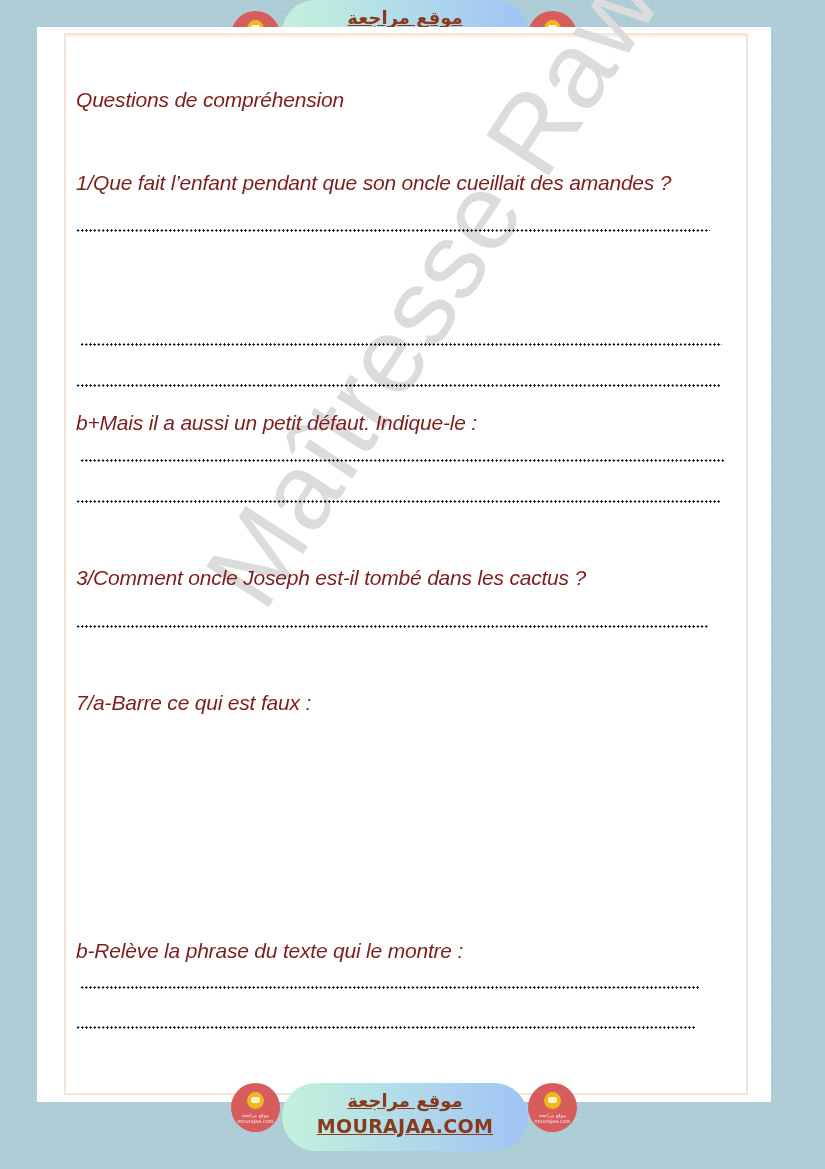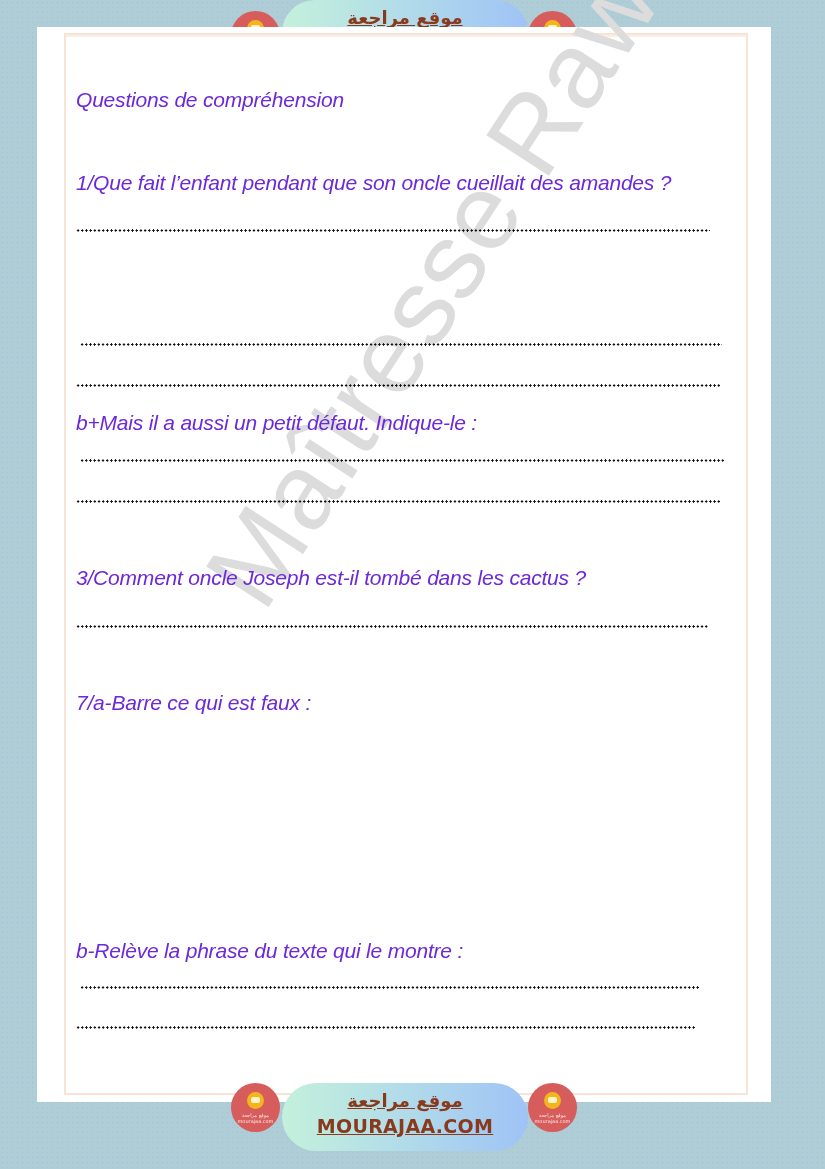--- a/index.html
+++ b/index.html
@@ -23,21 +23,21 @@
     position: absolute; left: 180px; top: 560px;
     transform: rotate(-57deg); transform-origin: left top;
     font-family: "Liberation Sans", sans-serif;
     font-size: 108px; color: #dcdcdc; white-space: nowrap;
     letter-spacing: 1px;
     pointer-events: none;
   }
   .content { position: absolute; left: 0; top: 0; width: 825px; height: 1169px; }
   .line {
     position: absolute; left: 76px;
-    font-style: italic; font-size: 21px; color: #6d28d9; white-space: nowrap;
+    font-style: italic; font-size: 21px; color: #7f1d1d; white-space: nowrap;
     letter-spacing: -0.2px;
   }
   .dots {
     position: absolute; height: 3px;
     background-image: radial-gradient(circle, #111 1.1px, transparent 1.3px);
     background-size: 4.2px 3px; background-repeat: repeat-x;
   }
   .banner { position: absolute; left: 0; width: 825px; height: 72px; }
   .pill {
     position: absolute; left: 282px; width: 246px; height: 66px; top: 2px;

